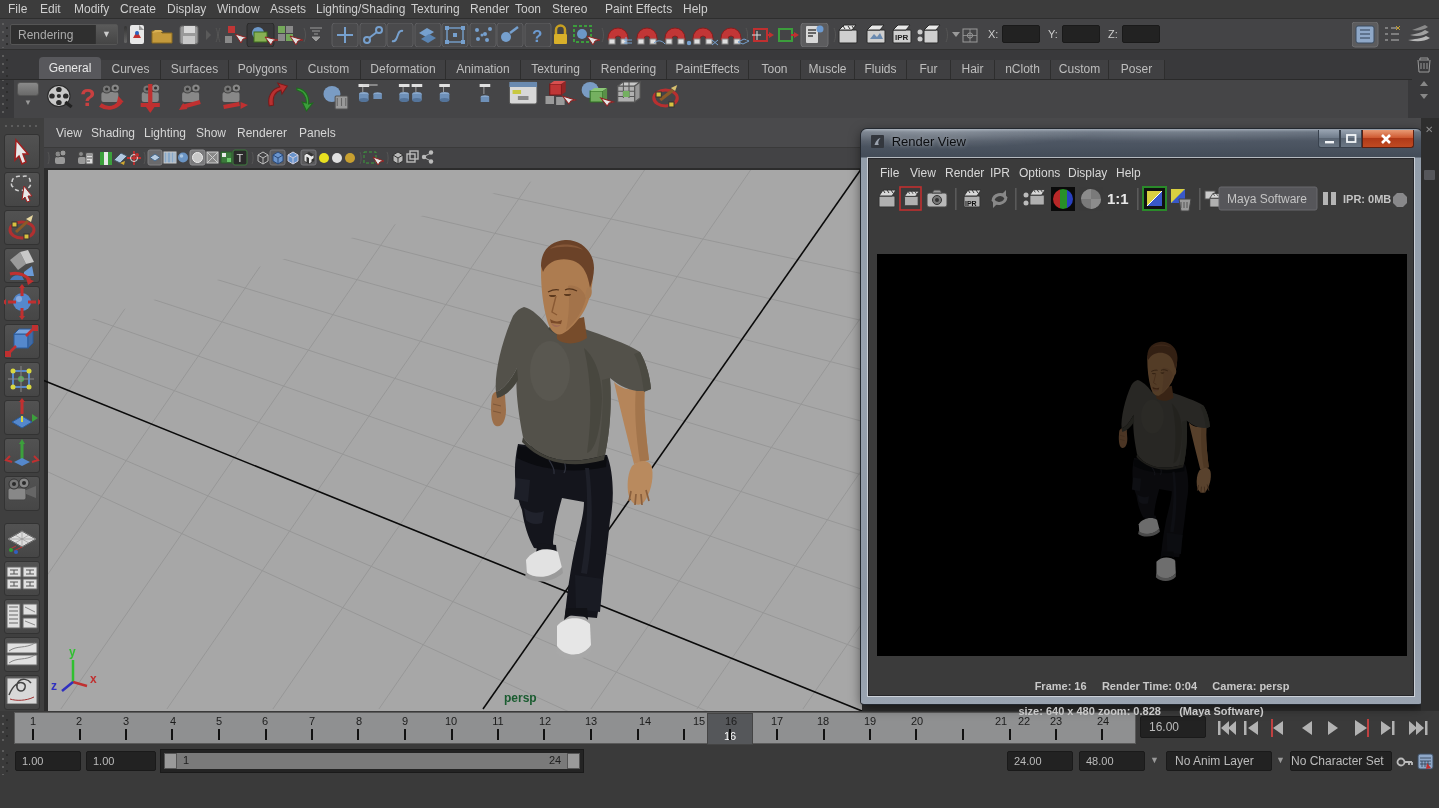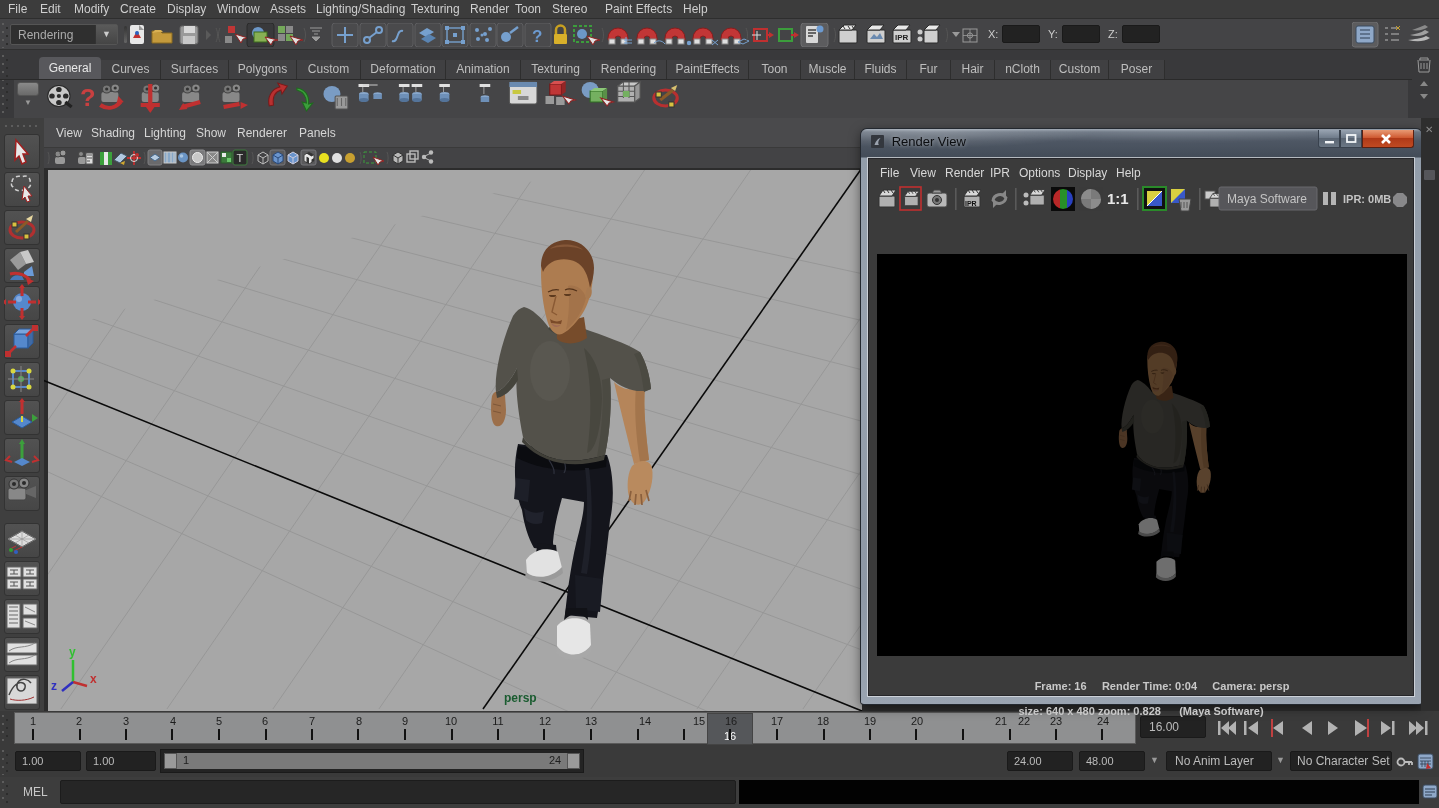--- a/index.html
+++ b/index.html
@@ -795,37 +795,27 @@
   <div class="abs" style="left:3px;top:3px;width:13px;height:16px;background:#9a9a9a;border:1px solid #555;"></div>
   <div class="abs" style="left:406px;top:3px;width:13px;height:16px;background:#9a9a9a;border:1px solid #555;"></div>
   <span class="abs" style="left:22px;top:4px;font-size:11px;color:#1e1e1e;">1</span>
   <span class="abs" style="left:388px;top:4px;font-size:11px;color:#1e1e1e;">24</span>
 </div>
 <div class="field" style="left:1007px;top:5px;width:66px;height:20px;line-height:19px;padding-left:6px;">24.00</div>
 <div class="field" style="left:1079px;top:5px;width:66px;height:20px;line-height:19px;padding-left:6px;">48.00</div>
 <span class="abs" style="left:1150px;top:9px;color:#999;font-size:9px;">▼</span>
 <div class="field" style="left:1166px;top:5px;width:106px;height:20px;line-height:19px;padding-left:8px;font-size:12px;">No Anim Layer</div>
 <span class="abs" style="left:1276px;top:9px;color:#999;font-size:9px;">▼</span>
-<div class="field" style="left:1290px;top:5px;width:102px;height:20px;line-height:19px;padding-left:6px;font-size:12px;">No Character Set</div>
+<div class="field" style="left:1290px;top:5px;width:102px;height:20px;line-height:19px;padding-left:0;font-size:12px;">No Character Set</div>
 <svg class="abs" style="left:1396px;top:7px" width="40" height="18" viewBox="0 0 40 18">
         <circle cx="5" cy="9" r="3.5" fill="none" stroke="#bbb" stroke-width="1.8"></circle>
         <path d="M8 9h8M13 9v3M16 9v3" stroke="#bbb" stroke-width="1.8"></path>
         <rect x="22" y="1" width="15" height="15" rx="2" fill="#8fa8c8" stroke="#3a4a5e"></rect>
         <path d="M24 5h11M26 8v6M29 8v6M32 8v6M24 8h11M24 11h11" stroke="#2e3e52" stroke-width=".8"></path>
         <path d="M31 10l4 5-5 1z" fill="#c03030"></path>
-      </svg>
-</div>
-<div class="abs" id="melbar">
-<div class="grip" style="left:1px;top:3px;height:24px;"></div>
-<span class="abs" style="left:23px;top:8px;font-size:12px;color:#c8c8c8;">MEL</span>
-<div class="abs" style="left:60px;top:3px;width:676px;height:24px;background:#262626;border:1px solid #1c1c1c;border-radius:2px;"></div>
-<div class="abs" style="left:739px;top:3px;width:680px;height:24px;background:#020202;"></div>
-<svg class="abs" style="left:1422px;top:7px" width="16" height="16" viewBox="0 0 16 16">
-        <rect x="1" y="1" width="14" height="13" rx="2" fill="#8fa8c8" stroke="#3a4a5e"></rect>
-        <path d="M3 5h10M3 8h10M3 11h7" stroke="#2e3e52"></path>
       </svg>
 </div>
 <div class="abs" id="rwin">
 <div id="rwglow"></div>
 <div id="rwtitle"><svg style="vertical-align:-2px" width="13" height="13" viewBox="0 0 13 13">
           <rect width="13" height="13" rx="1" fill="#33373e"></rect>
           <path d="M3.5 10c1.7-5 4.2-6.7 6-6.7-2.6 2.5-2.6 5-1.7 6.7z" fill="#9aa2ae"></path>
         </svg> <span style="margin-left:4px">Render View</span></div>
 
 <div class="abs" style="left:457px;top:1px;width:96px;height:19px;">

